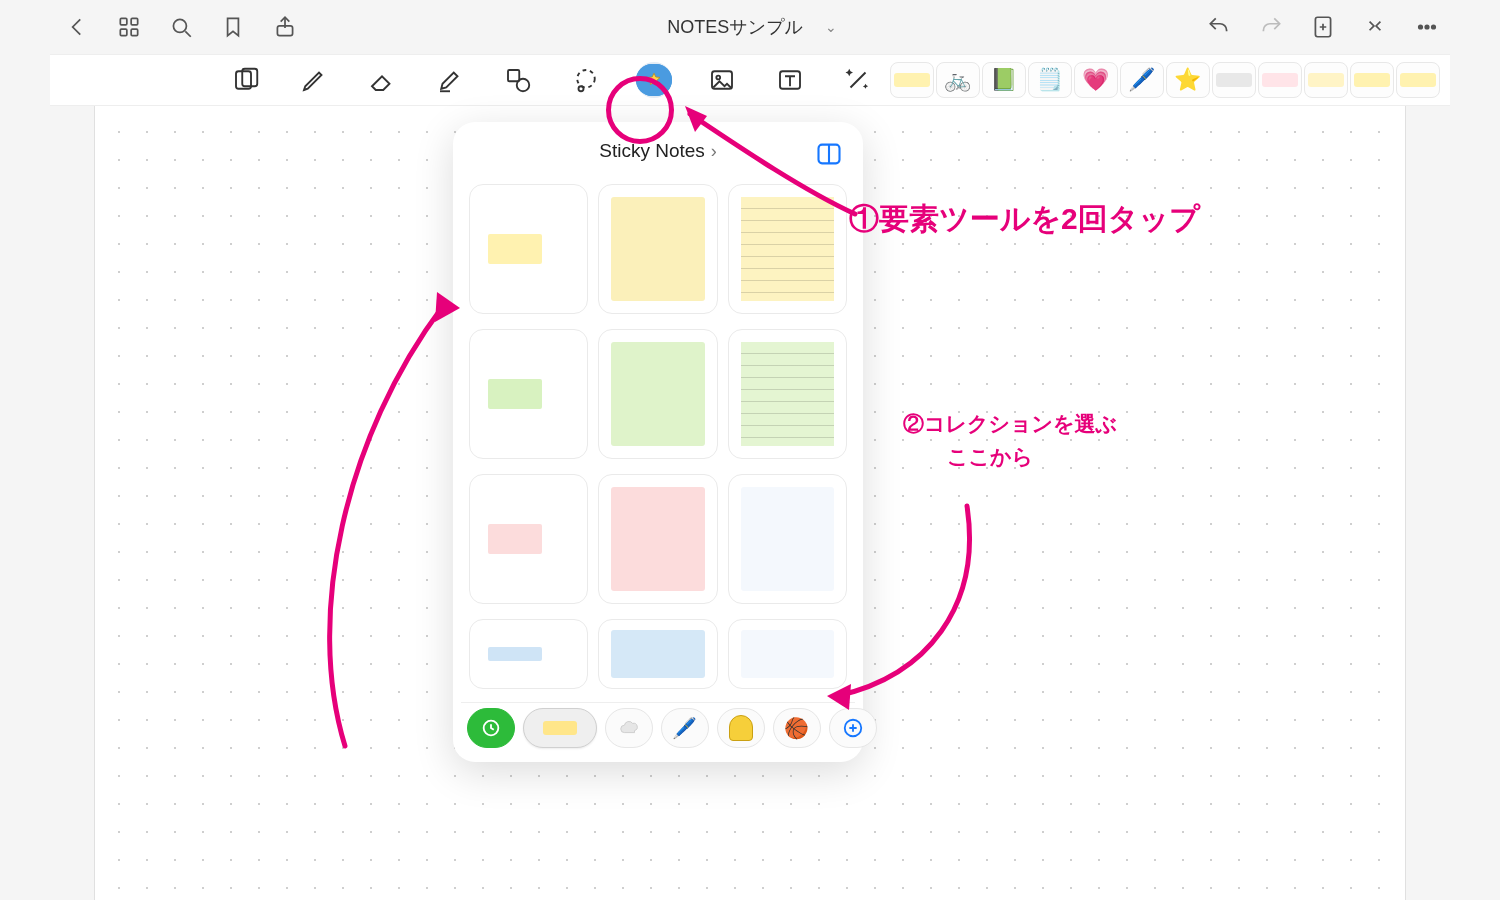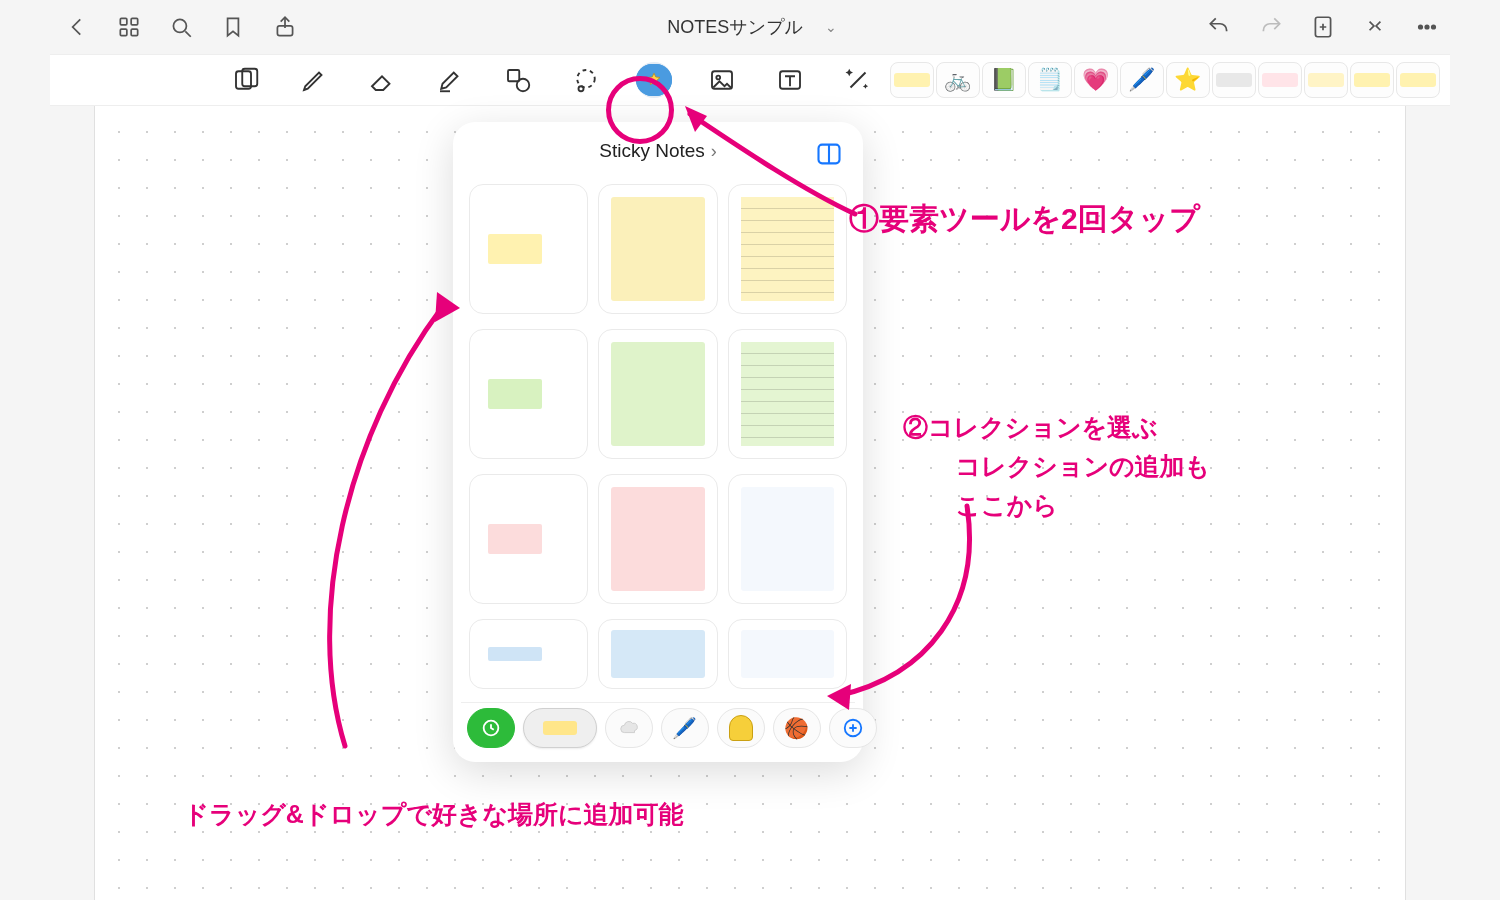--- a/index.html
+++ b/index.html
@@ -103,21 +103,21 @@
     height:40px; border-radius:20px; display:flex; align-items:center; justify-content:center;
     border:1px solid #e6e6e6; background:#fbfbfb; min-width:48px;
   }
   .pill.green { background:#2dbb3a; border-color:#2dbb3a; color:#fff; }
   .pill.sel2 { background:#efefef; border-color:#d0d0d0; min-width:74px; box-shadow:0 1px 2px rgba(0,0,0,.08);}
   .pill svg { width:22px; height:22px; }
   .pill.add { color:#1677ff; font-size:22px; }
   
   .anno { position:absolute; color:#e6007a; font-weight:600; line-height:1.55;}
   .anno1 { left:754px; top:90px; font-size:30px; }
-  .anno2 { left:808px; top:302px; font-size:25px; }
+  .anno2 { left:808px; top:302px; font-size:21px; }
   .anno2 .indent { padding-left:2.1em; display:block; }
   .anno3 { left:36px; top:650px; font-size:25px; }
   .anno3 .indent { padding-left:2.1em; display:block; }
   .ring {
     position:absolute; left:511px; top:-30px; width:68px; height:68px;
     border:5px solid #e6007a; border-radius:50%; z-index:5;
   }
   svg.arrow { position:absolute; overflow:visible; }
   svg.arrow path { stroke:#e6007a; stroke-width:5; fill:none; stroke-linecap:round; }
   svg.arrow polygon { fill:#e6007a; }
@@ -382,26 +382,24 @@
             </svg>
           </div>
         </div>
     </div>
 
     <div class="anno anno1">
       <span>①要素ツールを2回タップ</span>
     </div>
     <div class="anno anno2">
       <span>②コレクションを選ぶ</span><br>
-      <span class="indent">コレクションの追加も</span>
       <span class="indent">ここから</span>
     </div>
     <div class="anno anno3">
       <br>
-      <span class="indent">ドラッグ&amp;ドロップで好きな場所に追加可能</span>
     </div>
 
     <svg class="arrow" style="left:540px; top:-10px; width:260px; height:150px">
       <path d="M220 118 C 170 95, 110 55, 55 18"></path>
       <polygon points="50,10 72,20 60,36"></polygon>
     </svg>
     <svg class="arrow" style="left:712px; top:380px; width:220px; height:230px">
       <path d="M160 20 C 175 120, 120 190, 30 210"></path>
       <polygon points="20,210 44,198 42,224"></polygon>
     </svg>

